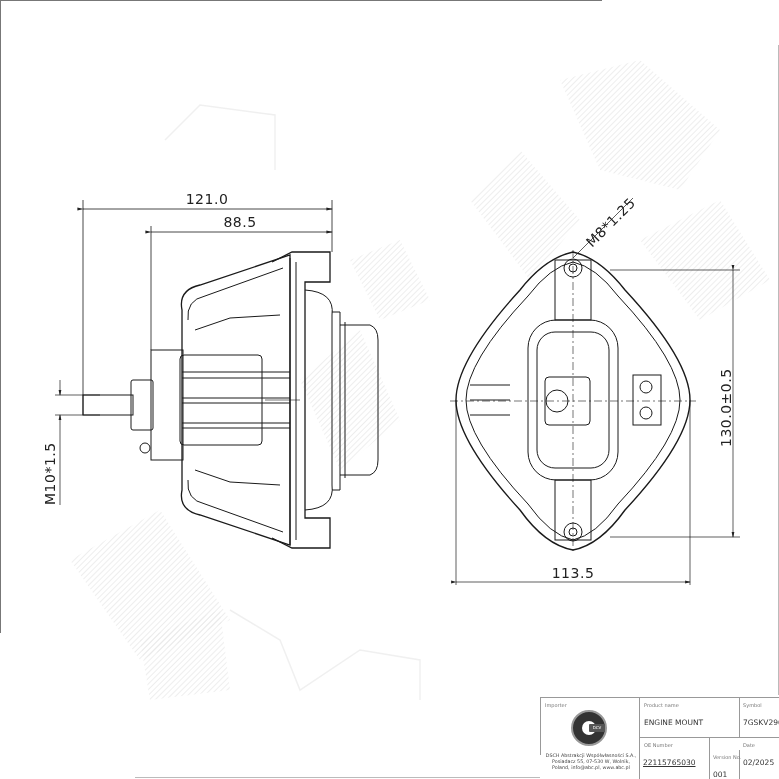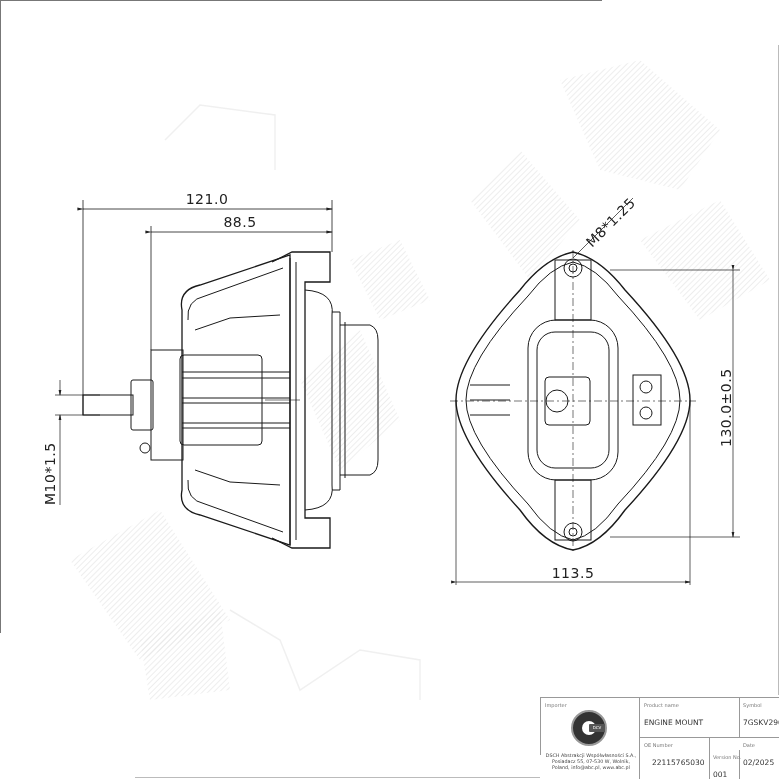--- a/index.html
+++ b/index.html
@@ -141,21 +141,21 @@
   <div class="cell" style="left:99px;top:0;width:100px;height:40px;border-right-width:1px;border-bottom-width:1px;">
     <span class="lbl" style="left:4px;top:4px;">Product name</span>
     <span class="val" style="left:4px;top:20px;">ENGINE MOUNT</span>
   </div>
   <div class="cell" style="left:199px;top:0;width:40px;height:40px;border-bottom-width:1px;">
     <span class="lbl" style="left:3px;top:4px;">Symbol</span>
     <span class="val" style="left:3px;top:20px;">7GSKV290</span>
   </div>
   <div class="cell" style="left:99px;top:40px;width:70px;height:42px;border-right-width:1px;">
     <span class="lbl" style="left:4px;top:4px;">OE Number</span>
-    <span class="val" style="left:12px;top:20px;">22115765030</span>
+    <span class="val" style="left:3px;top:20px;text-decoration:underline;">22115765030</span>
   </div>
   <div class="cell" style="left:169px;top:52px;width:30px;height:42px;border-right-width:1px;">
     <span class="lbl" style="left:3px;top:4px;">Version No.</span>
     <span class="val" style="left:3px;top:20px;">001</span>
   </div>
   <div class="cell" style="left:199px;top:40px;width:40px;height:42px;">
     <span class="lbl" style="left:3px;top:4px;">Date</span>
     <span class="val" style="left:3px;top:20px;">02/2025</span>
   </div>
 </div>

